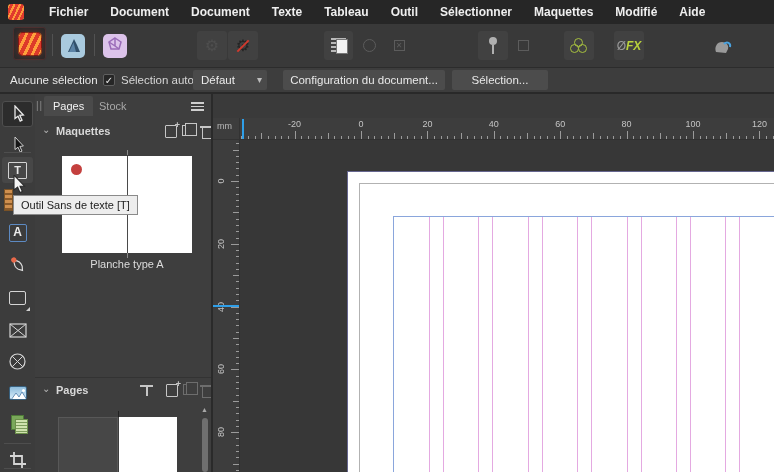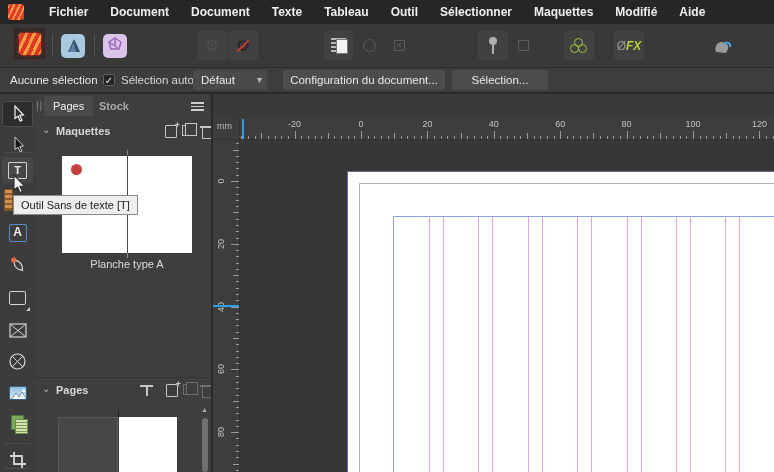--- a/index.html
+++ b/index.html
@@ -74,21 +74,21 @@
   .merge-icon{position:relative;width:13px;height:15px;background:#7aa85a;border:1px solid #4e7a38;}
   .merge-icon::after{content:"";position:absolute;left:3px;top:3px;width:11px;height:13px;background:#cfe2ae;border:1px solid #6b8f4a;
      background-image:repeating-linear-gradient(180deg,transparent 0 2px,#7d9c5c 2px 3px);}
 
   
   .panel{position:absolute;left:35px;top:94px;width:176px;height:378px;background:#3e3e3e;}
   .panel-divider{position:absolute;left:211px;top:94px;width:2px;height:378px;background:#2a2a2a;}
   .grip{position:absolute;left:1px;top:6px;color:#8a8a8a;font-size:10px;letter-spacing:1px;}
   .ptab{position:absolute;top:2px;height:20px;line-height:20px;padding:0 9px;font-size:11px;border-radius:2px 2px 0 0;}
   .ptab.active{background:#4a4a4a;color:#f2f2f2;}
-  .ptab.inactive{color:#a8a8a8;font-weight:bold;}
+  .ptab.inactive{color:#a8a8a8;}
   .hamburger{position:absolute;right:7px;top:8px;width:13px;height:9px;
      background:repeating-linear-gradient(180deg,#cfcfcf 0 1.6px,transparent 1.6px 3.6px);}
   .sec-head{position:absolute;left:0;width:176px;height:20px;font-size:11px;font-weight:bold;color:#d8d8d8;}
   .sec-chev{position:absolute;left:7px;top:2px;color:#b5b5b5;font-size:10px;font-weight:normal;}
   .sec-title{position:absolute;left:21px;top:3px;}
   .mini{position:absolute;top:3px;width:12px;height:13px;}
   .i-addpage{border:1px solid #c6c6c6;border-radius:1px;}
   .i-addpage::after{content:"+";position:absolute;right:-4px;top:-6px;font-size:9px;color:#c6c6c6;}
   .i-dup{border:1px solid #c6c6c6;width:10px;height:11px;}
   .i-dup::before{content:"";position:absolute;left:2px;top:-3px;width:10px;height:11px;border:1px solid #c6c6c6;background:#3e3e3e;}

